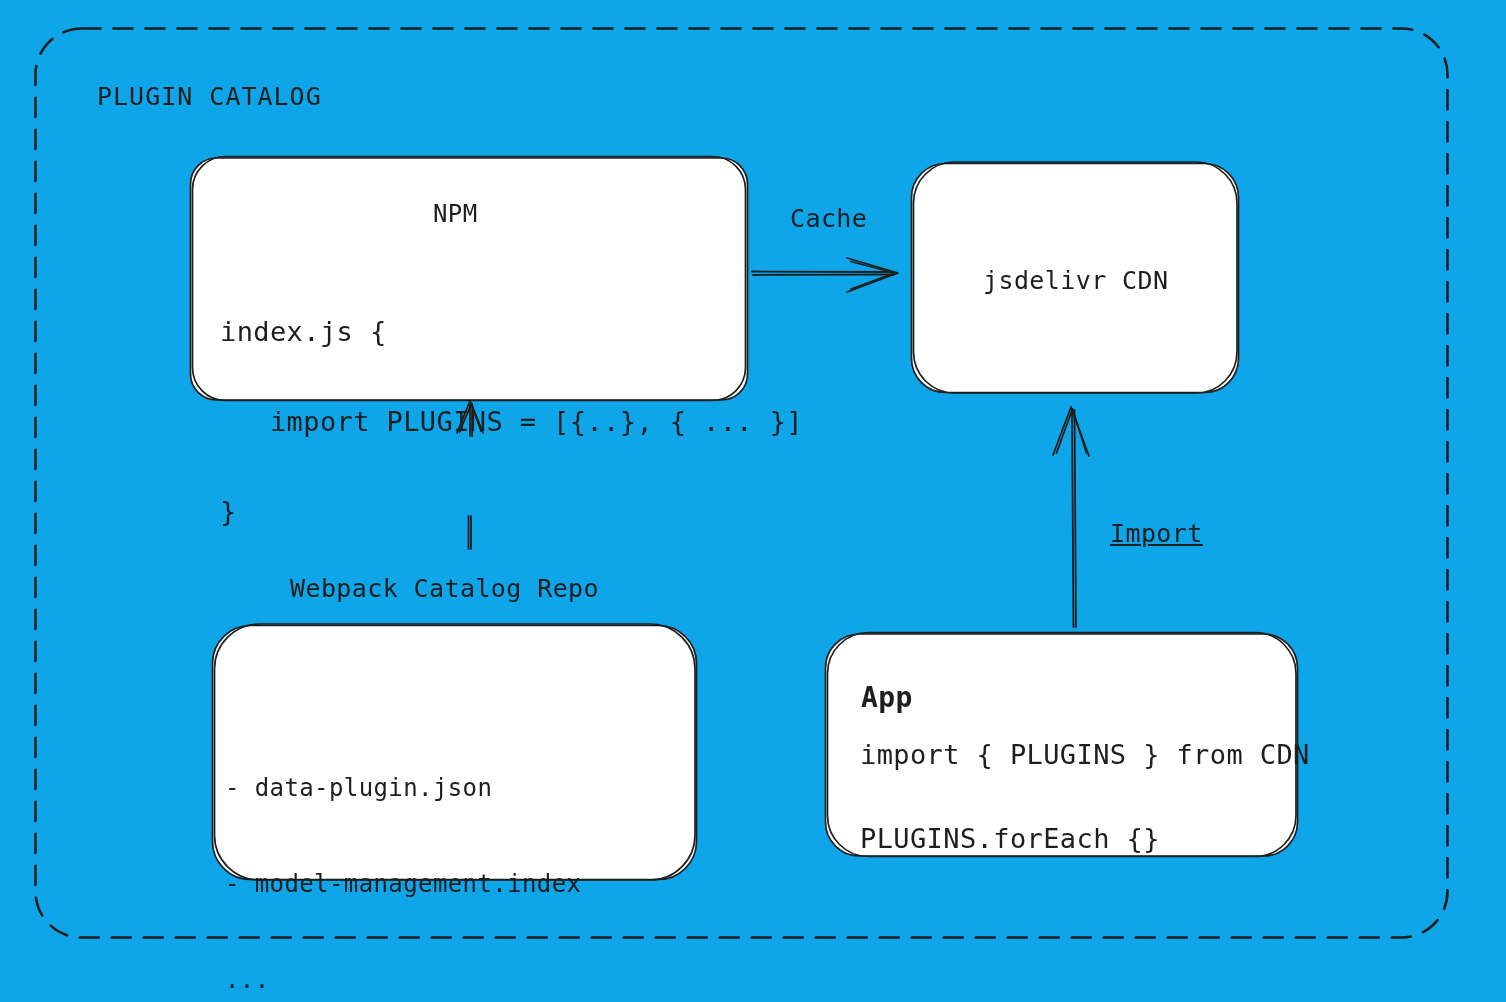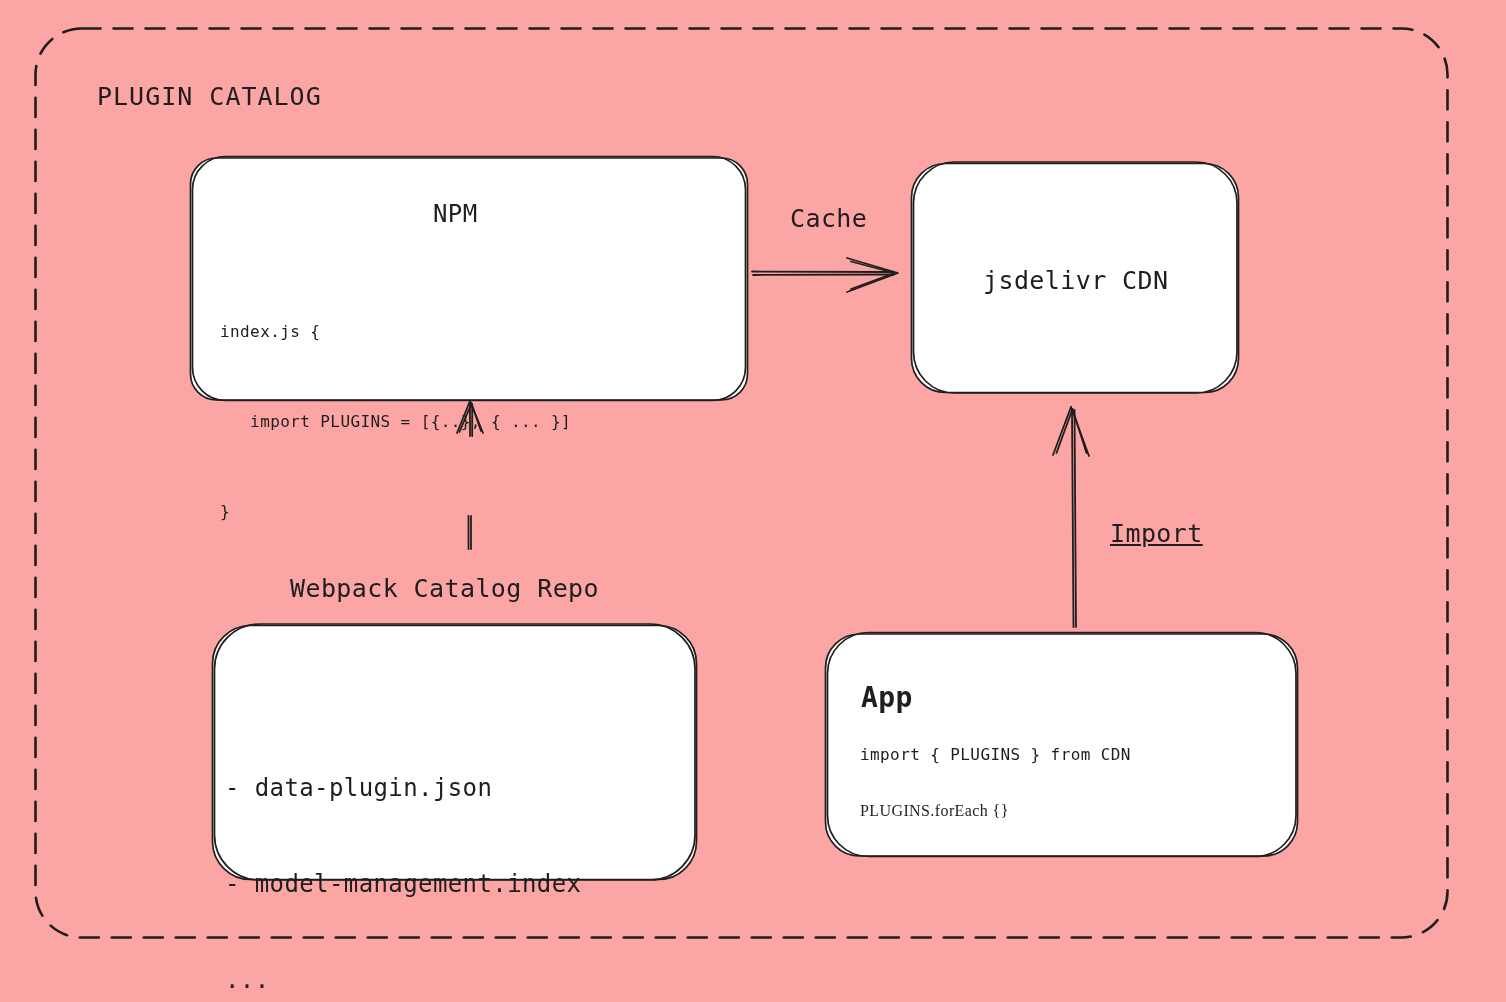--- a/index.html
+++ b/index.html
@@ -1,35 +1,35 @@
 <!DOCTYPE html>
 <html><head>
 <meta charset="utf-8">
 <style>
   html,body{margin:0;padding:0;background:#ffffff;}
   #canvas{
     position:relative;
     width:1506px;height:1002px;
-    background:#fca5a5;
+    background:#0ea5e9;
     overflow:hidden;
     font-family:"DejaVu Sans Mono","Liberation Mono",monospace;
     color:#1e1e1e;
   }
   #sketch{position:absolute;left:0;top:0;}
   .txt{
     position:absolute;
     white-space:pre;
     color:#1e1e1e;
     line-height:1.25;
     letter-spacing:0.4px;
   }
   .fs24{font-size:24px;text-align:center;}
   .fs25{font-size:25px;}
   .title{font-size:25px;letter-spacing:1px;}
-  .code{font-size:16px;line-height:30px;}
+  .code{font-size:27px;line-height:30px;}
   .repo-files{font-size:24px;line-height:32px;}
   .app-title{font-size:28px;font-weight:bold;}
   .center{text-align:center;}
 </style>
 </head>
 <body>
 
 <div id="canvas">
 
   <svg id="sketch" width="1506" height="1002" viewBox="0 0 1506 1002">
@@ -104,15 +104,15 @@
   <div class="txt repo-files" style="left:225px;top:708px;">
     <div>- data-plugin.json</div>
     <div>- model-management.index</div>
     <div>...</div>
   </div>
 
   <div class="txt fs25" style="left:1110px;top:518px;text-decoration:underline;">Import</div>
 
   <div class="txt app-title" style="left:861px;top:680px;">App</div>
   <div class="txt code" style="left:860px;top:740px;">import { PLUGINS } from CDN</div>
-  <div class="txt code" style="left:860px;top:796px;font-family:Liberation Serif, serif;">PLUGINS.forEach {}</div>
+  <div class="txt code" style="left:860px;top:824px;">PLUGINS.forEach {}</div>
 
 </div>
 
 </body></html>

